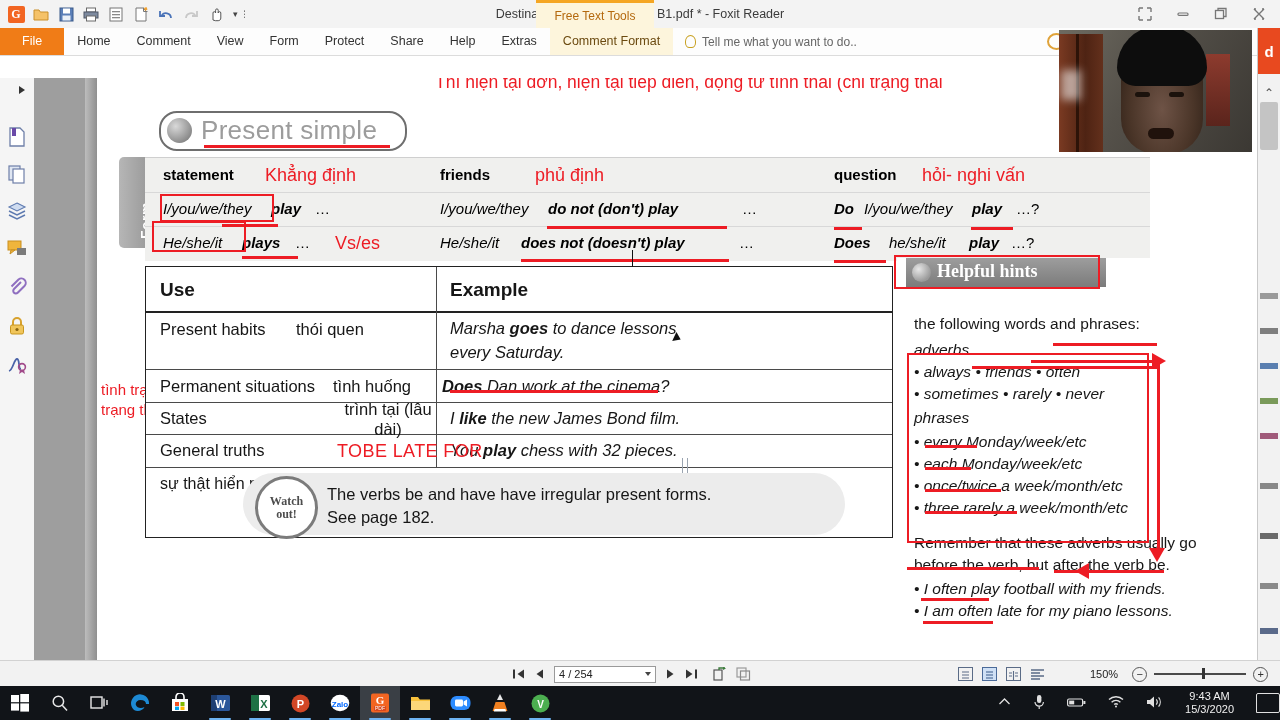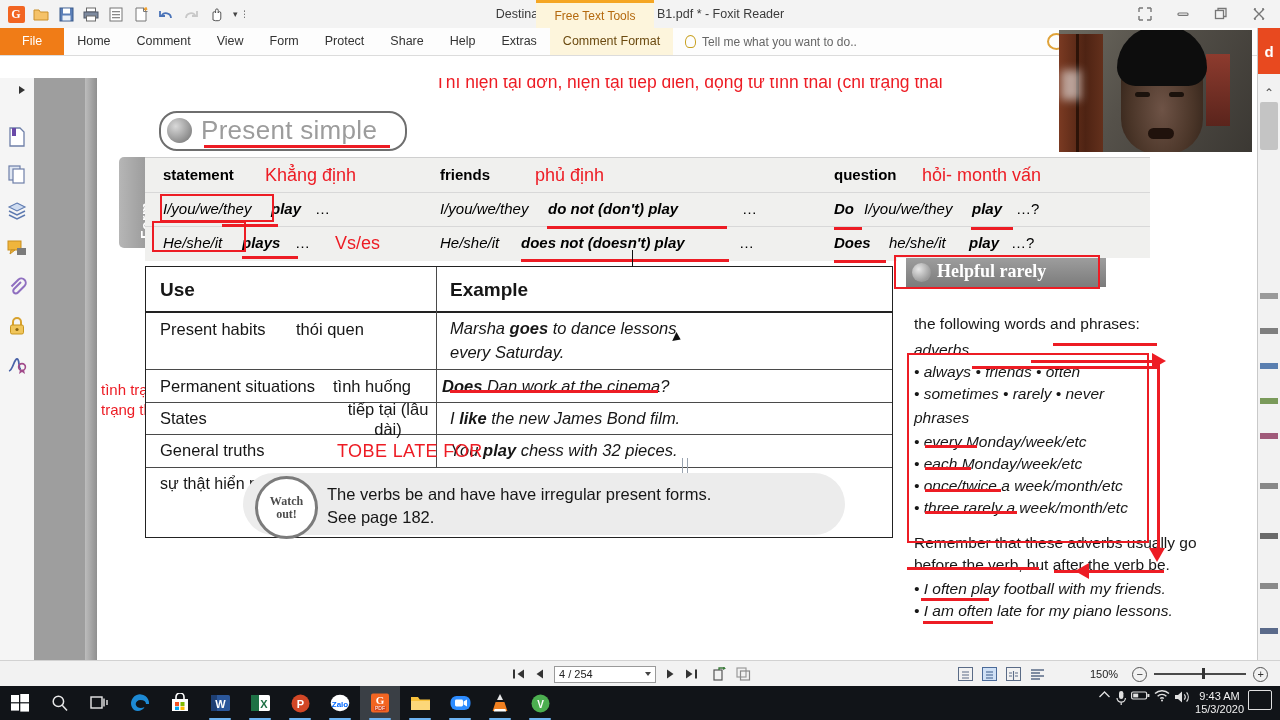--- a/index.html
+++ b/index.html
@@ -134,21 +134,21 @@
   .zoomwrap{position:absolute;left:1090px;top:0;height:26px;display:flex;align-items:center;gap:7px;font-size:11px;color:#222;}
   .zbtn{width:13px;height:13px;border:1.2px solid #555;border-radius:50%;display:flex;align-items:center;justify-content:center;font-size:11px;line-height:11px;color:#333;}
   .ztrack{width:92px;height:1.5px;background:#4a4a4a;position:relative;}
   .zthumb{position:absolute;left:48px;top:-5px;width:2.5px;height:11px;background:#333;}
 
   
   .taskbar{position:absolute;left:0;top:686px;width:1280px;height:34px;background:#111418;display:flex;align-items:center;}
   .tbi{width:40px;height:34px;display:flex;align-items:center;justify-content:center;position:relative;}
   .tbi.active{background:#3a3f45;}
   .tbi.run:after{content:"";position:absolute;bottom:0;left:9px;width:22px;height:2.5px;background:#6db3f2;border-radius:1px;}
-  .tray{margin-left:auto;display:flex;gap:4px;padding-right:8px;color:#e8e8e8;font-size:11px;}
+  .tray{margin-left:auto;display:flex;align-items:center;gap:22px;padding-right:0;color:#e8e8e8;font-size:11px;}
   .clock{text-align:center;line-height:13px;font-size:11px;color:#f0f0f0;}
   .actcenter{width:22px;height:18px;border:1.6px solid #e0e0e0;border-radius:2px 2px 2px 0;}
 </style>
 </head>
 <body>
 
 <div class="app">
 
   <div class="titlebar">
     <div class="title-text">Destination B1 mã giáo trình B1.pdf * - Foxit Reader</div>
@@ -335,21 +335,21 @@
 
       <div class="ftab">
         <div class="fr-sep" style="top:34px;"></div>
         <div class="fr-sep" style="top:68px;"></div>
 
         <div class="cell hd" style="left:18px;top:8px;">statement</div>
         <div class="cell vi" style="left:120px;top:7px;font-size:18px;">Khẳng định</div>
         <div class="cell hd" style="left:295px;top:8px;">friends</div>
         <div class="cell vi" style="left:390px;top:7px;font-size:18px;">phủ định</div>
         <div class="cell hd" style="left:689px;top:8px;">question</div>
-        <div class="cell vi" style="left:777px;top:7px;font-size:18px;">hỏi- month vấn</div>
+        <div class="cell vi" style="left:777px;top:7px;font-size:18px;">hỏi- nghi vấn</div>
 
         <div class="cell it" style="left:18px;top:42px;">I/you/we/they</div>
         <div class="cell it bd" style="left:126px;top:42px;">play</div>
         <div class="cell" style="left:170px;top:42px;">…</div>
         <div class="cell it" style="left:295px;top:42px;">I/you/we/they</div>
         <div class="cell it bd" style="left:403px;top:42px;">do not (don't) play</div>
         <div class="cell" style="left:597px;top:42px;">…</div>
         <div class="cell it bd" style="left:689px;top:42px;">Do</div>
         <div class="cell it" style="left:719px;top:42px;">I/you/we/they</div>
         <div class="cell it bd" style="left:827px;top:42px;">play</div>
@@ -397,38 +397,38 @@
         </div>
         <div class="ucell it" style="left:304px;top:76px;">every Saturday.</div>
 
         <div class="ucell" style="left:14px;top:110px;">Permanent situations</div>
         <div class="ucell vi" style="left:187px;top:110px;">tình huống</div>
         <div class="ucell it" style="left:296px;top:110px;">
           <b>Does</b><span> Dan work at the cinema?</span>
         </div>
 
         <div class="ucell" style="left:14px;top:142px;">States</div>
-        <div class="ucell vi" style="left:194px;top:132px;line-height:20px;white-space:normal;width:96px;text-align:center;">tiếp tại (lâu dài)</div>
+        <div class="ucell vi" style="left:194px;top:132px;line-height:20px;white-space:normal;width:96px;text-align:center;">trình tại (lâu dài)</div>
         <div class="ucell it" style="left:304px;top:142px;">
           <span>I </span><b>like</b><span> the new James Bond film.</span>
         </div>
 
         <div class="ucell" style="left:14px;top:174px;">General truths</div>
         <div class="ucell it" style="left:304px;top:174px;">
           <span>You </span><b>play</b><span> chess with 32 pieces.</span>
         </div>
 
         <div class="ucell vi" style="left:14px;top:208px;font-size:16px;">sự thật hiển nhiên, định luật khoa học</div>
       </div>
       <div class="rline" style="left:353px;top:312px;width:208px;"></div>
 
       <div class="hh">
         <div class="hhbar">
           <div class="hdot"></div>
-          <div class="htxt">Helpful rarely</div>
+          <div class="htxt">Helpful hints</div>
         </div>
         <div class="hhtxt" style="left:17px;top:57px;">the following words and phrases:</div>
         <div class="hhtxt it" style="left:17px;top:83px;">adverbs</div>
         <div class="hhtxt it" style="left:17px;top:105px;">•  always  •  friends  •  often</div>
         <div class="hhtxt it" style="left:17px;top:127px;">•  sometimes  •  rarely  •  never</div>
         <div class="hhtxt it" style="left:17px;top:151px;">phrases</div>
         <div class="hhtxt it" style="left:17px;top:175px;">•  every Monday/week/etc</div>
         <div class="hhtxt it" style="left:17px;top:197px;">•  each Monday/week/etc</div>
         <div class="hhtxt it" style="left:17px;top:219px;">•  once/twice a week/month/etc</div>
         <div class="hhtxt it" style="left:17px;top:241px;">•  three rarely a week/month/etc</div>

